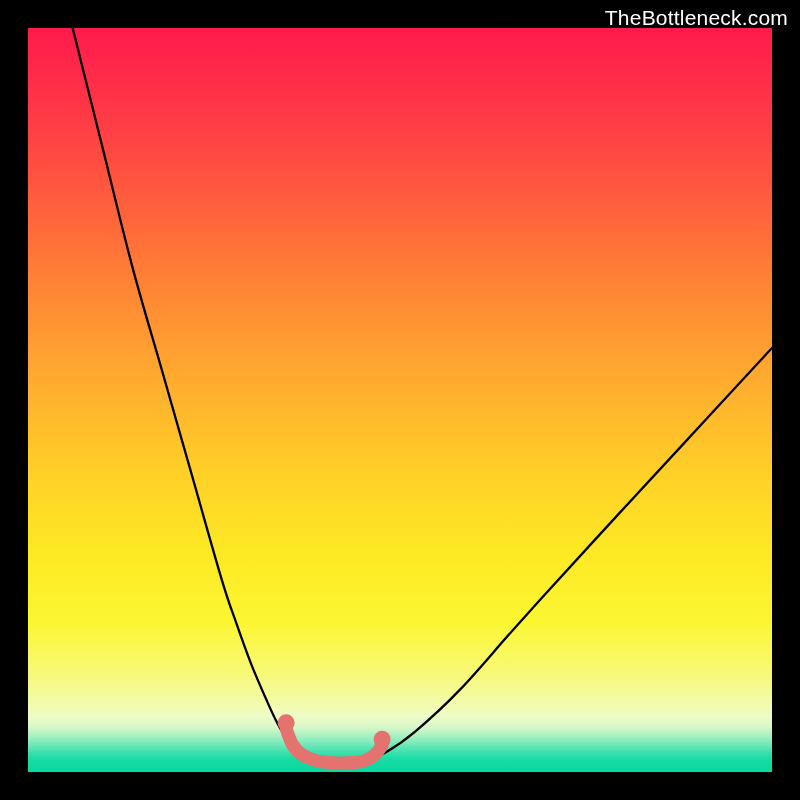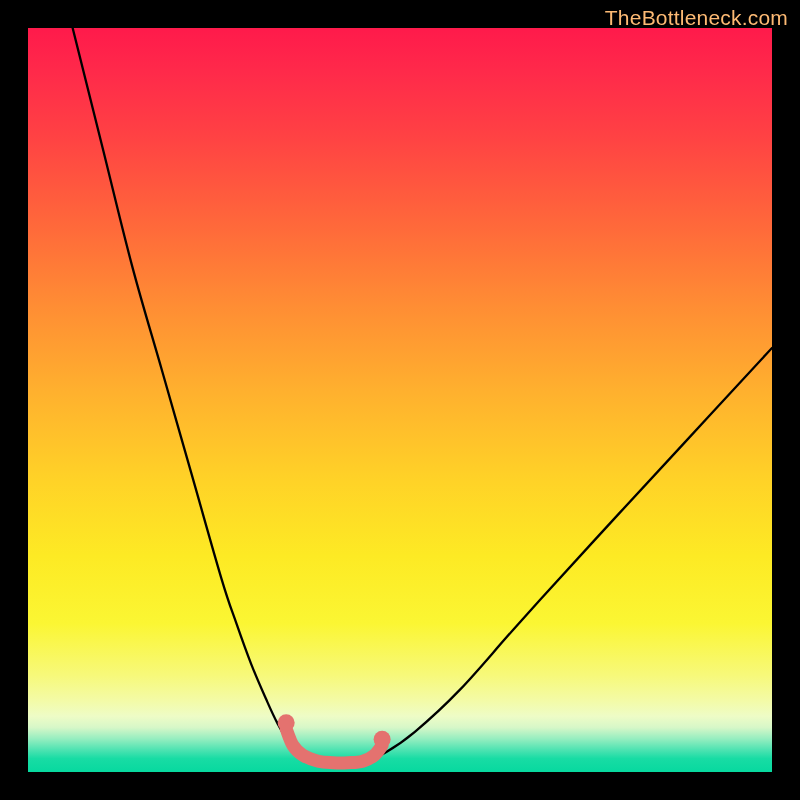--- a/index.html
+++ b/index.html
@@ -49,21 +49,21 @@
     );
   }
   svg.curve {
     position: absolute;
     left: 0; top: 0;
   }
   .watermark {
     position: absolute;
     top: 6px;
     right: 12px;
-    color: #fdba74;
+    color: #ffffff;
     font-size: 21px;
     letter-spacing: 0.2px;
     font-weight: 400;
     user-select: none;
   }
 </style>
 </head>
 <body>
 
 <div class="frame">

